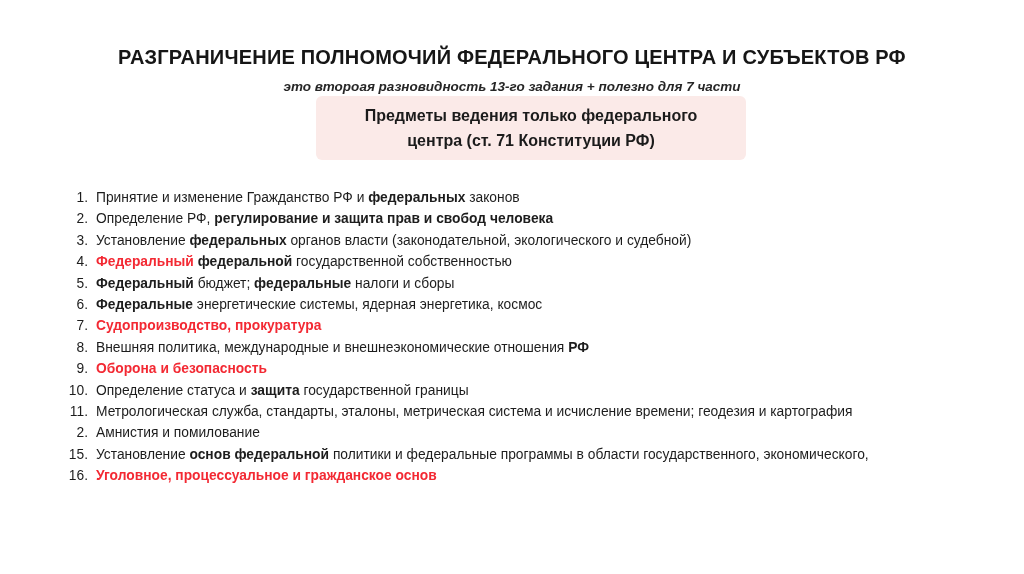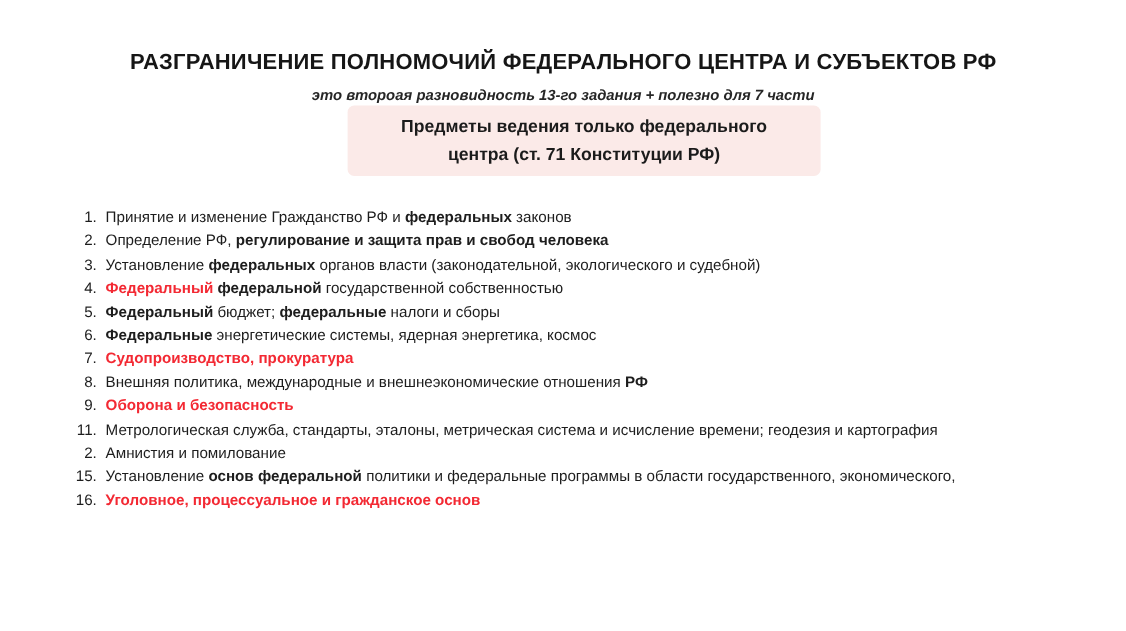--- a/index.html
+++ b/index.html
@@ -134,20 +134,24 @@
       </div>
       <div class="row">
         <span class="num">8.</span>
         <span class="txt"><span>Внешняя политика, международные и внешнеэкономические отношения </span><span class="b">РФ</span></span>
       </div>
       <div class="row">
         <span class="num">9.</span>
         <span class="txt"><span class="b r">Оборона и безопасность</span></span>
       </div>
       <div class="row">
+        <span class="num">10.</span>
+        <span class="txt"><span>Определение статуса и </span><span class="b">защита</span><span> государственной границы</span></span>
+      </div>
+      <div class="row">
         <span class="num">11.</span>
         <span class="txt"><span>Метрологическая служба, стандарты, эталоны, метрическая система и исчисление времени; геодезия и картография</span></span>
       </div>
       <div class="row">
         <span class="num">2.</span>
         <span class="txt"><span>Амнистия и помилование</span></span>
       </div>
       <div class="row">
         <span class="num">15.</span>
         <span class="txt"><span>Установление </span><span class="b">основ федеральной</span><span> политики и федеральные программы в области государственного, экономического,</span><br></span>

